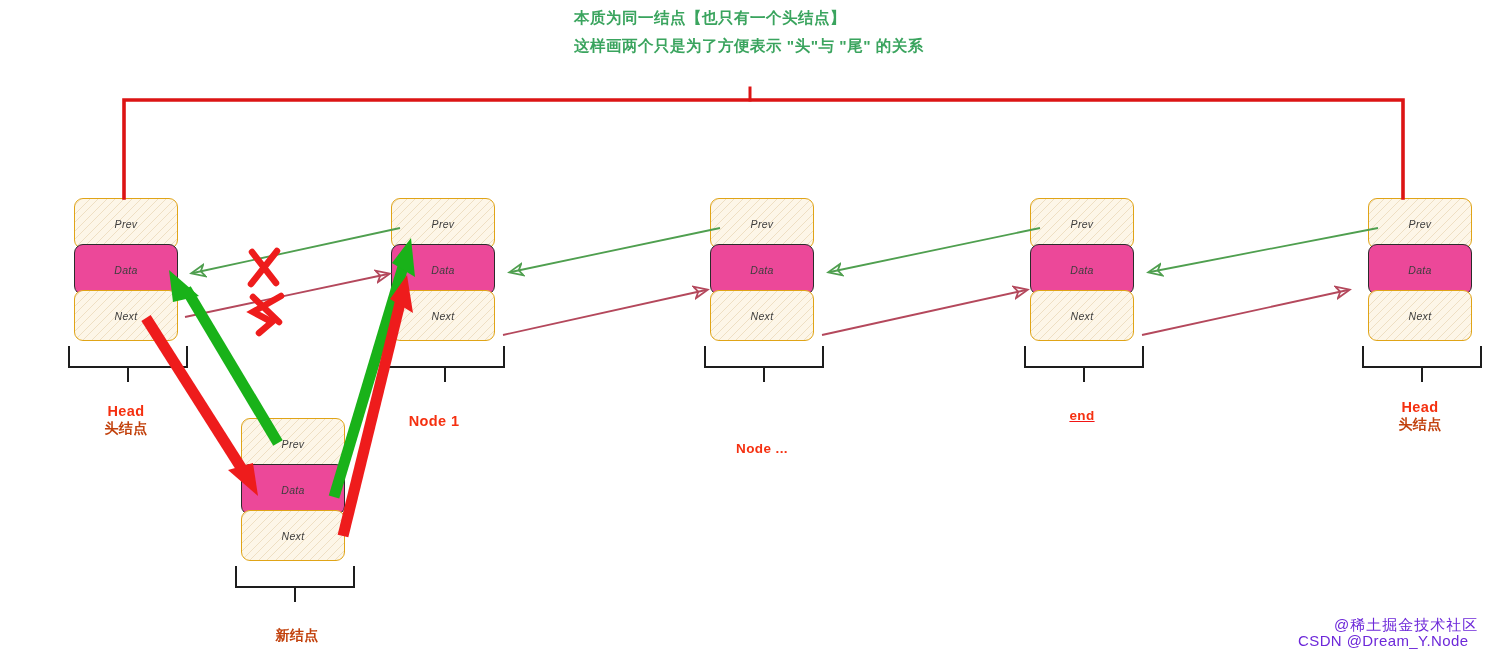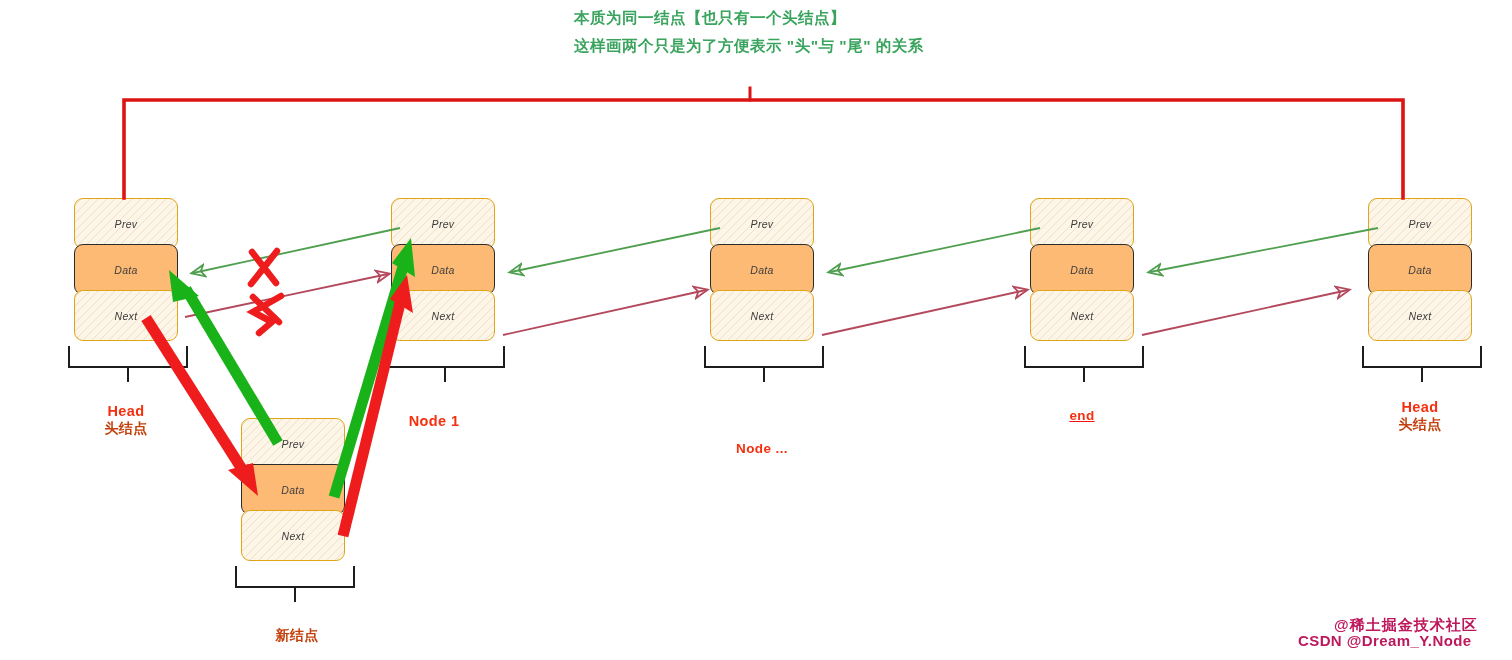--- a/index.html
+++ b/index.html
@@ -22,21 +22,21 @@
   .cell span{position:relative;z-index:2;font-style:italic;}
   .cell.fill{
       border:1.6px solid #e0a417;border-radius:9px;
       background-color:#fdf6e8;
       background-image:repeating-linear-gradient(-45deg,
           rgba(205,170,110,.30) 0px,
           rgba(205,170,110,.30) .7px,
           rgba(255,255,255,0) .7px,
           rgba(255,255,255,0) 6px);
   }
-  .cell.data{border:1.9px solid #2b2b2b;border-radius:9px;background:#fdba74;}
+  .cell.data{border:1.9px solid #2b2b2b;border-radius:9px;background:#ec4899;}
   .cell.m{margin-top:-5px;}
 
   
   .brk{position:absolute;width:116px;height:20px;
        border:2.4px solid #1d1d1d;border-top:none;}
   .brk i{position:absolute;left:50%;top:100%;margin-left:-1.2px;
          width:2.4px;height:16px;background:#1d1d1d;display:block;}
 
   
   .cap{position:absolute;text-align:center;width:170px;
@@ -44,21 +44,21 @@
        letter-spacing:.4px;}
   .cap .en{display:block;color:#f53010;}
   .cap .cn{display:block;color:#c2410c;font-size:14px;}
   .cap.sm{font-size:13.5px;color:#f21414;}
 
   
   svg.ov{position:absolute;left:0;top:0;width:1512px;height:660px;
          overflow:visible;pointer-events:none;}
 
   
-  .wm{position:absolute;color:#be185d;white-space:nowrap;font-weight:bold;}
+  .wm{position:absolute;color:#6d28d9;white-space:nowrap;}
   .wm.a{left:1298px;top:632px;font-size:15px;letter-spacing:.4px;}
   .wm.b{left:1334px;top:616px;font-size:15px;letter-spacing:1px;}
 </style>
 </head>
 <body>
 
 <div id="stage">
 
   <div class="note l1">本质为同一结点【也只有一个头结点】</div>
   <div class="note l2">这样画两个只是为了方便表示 "头"与 "尾" 的关系</div>

